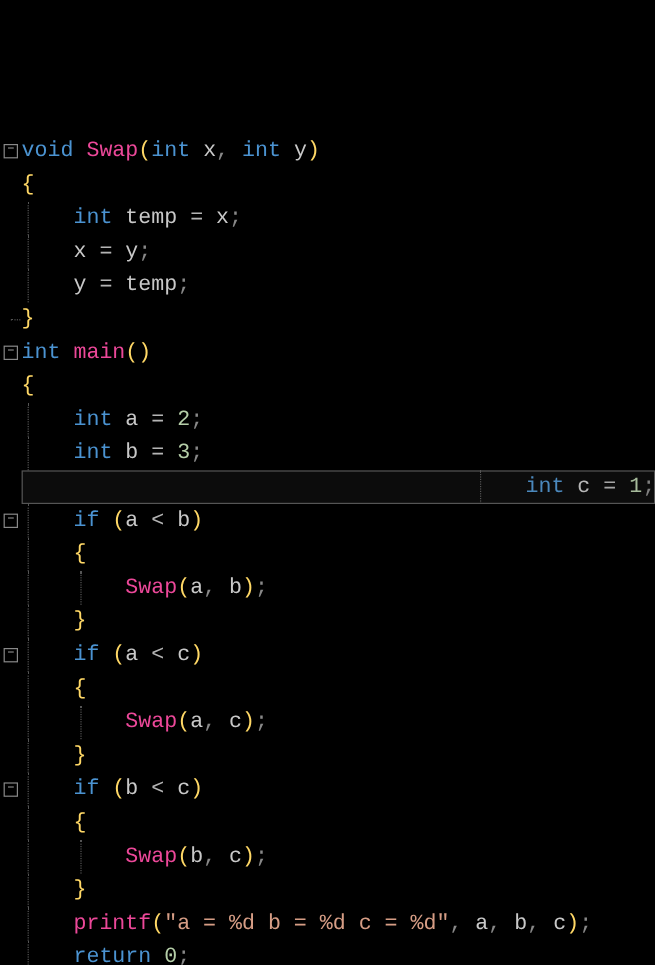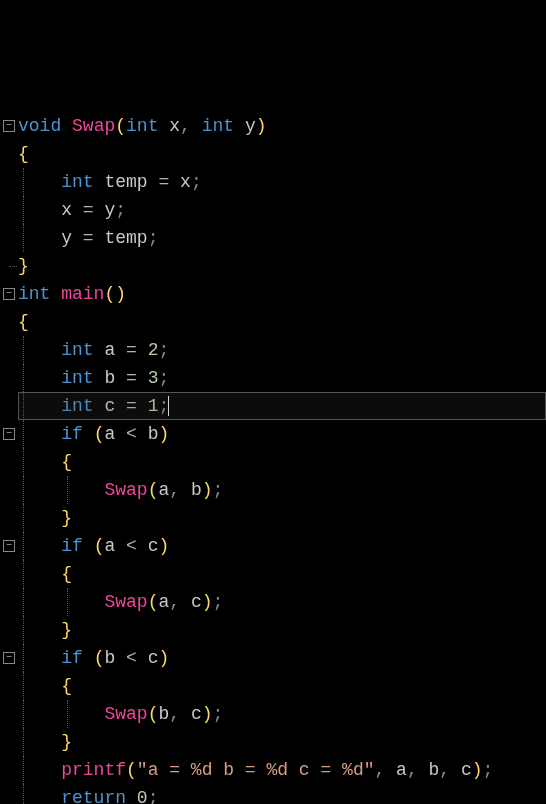--- a/index.html
+++ b/index.html
@@ -61,20 +61,21 @@
     top: 0;
     border-left: 1px dotted #555;
     border-bottom: 1px dotted #555;
   }
   .code {
     flex: 1;
     color: #ccc;
   }
   .current-line {
     position: relative;
+    text-align: right;
   }
   .current-line::before {
     content: "";
     position: absolute;
     left: 18px;
     right: 0;
     top: 0;
     bottom: 0;
     border: 1px solid #555;
     background: rgba(80,80,80,0.15);

